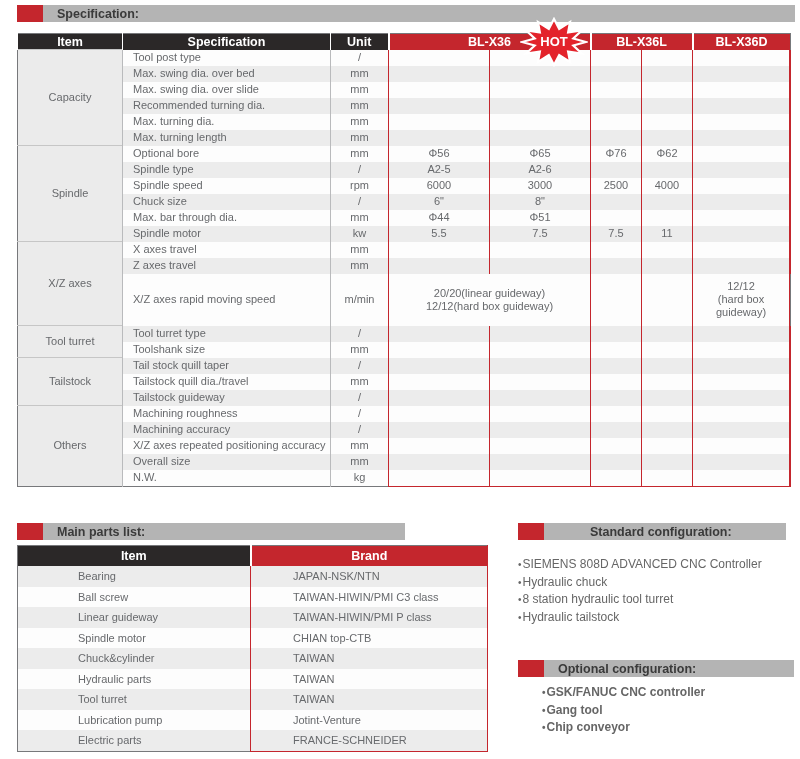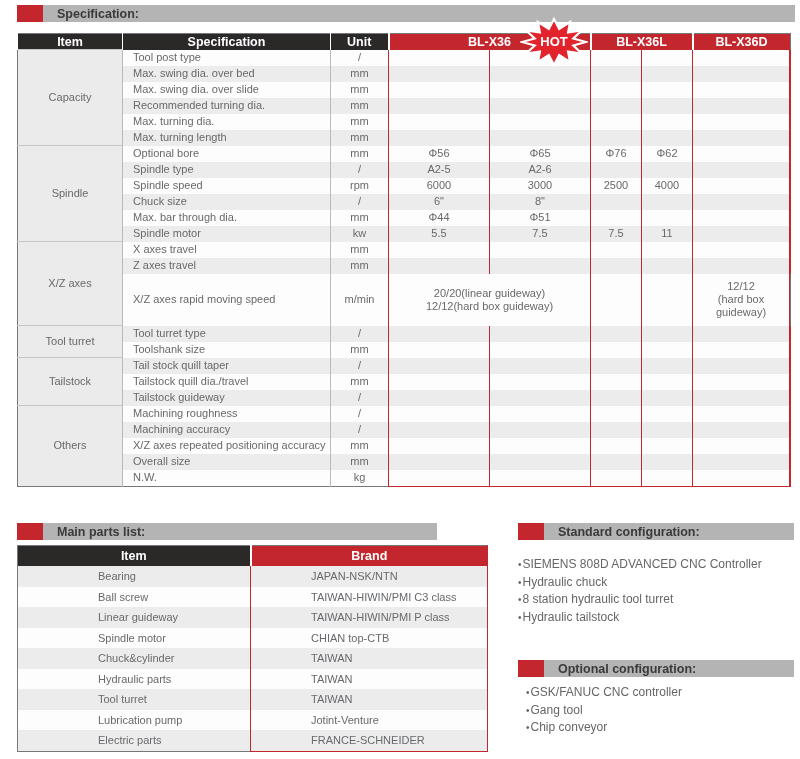--- a/index.html
+++ b/index.html
@@ -31,22 +31,22 @@
 
   
   .hot-badge{position:absolute;left:520px;top:17px;width:68px;height:50px;}
 
   
   .parts-table{position:absolute;left:17px;top:545px;border:1px solid #77787b;font-size:11px;}
   .parts-table th{height:20px;padding:0;font-size:12.5px;font-weight:bold;color:#fff;}
   .parts-table th.dark{background:#2b2828;}
   .parts-table th.red{background:#c4262d;border-left:2px solid #fff;border-right:1px solid #c4262d;}
   .parts-table td{padding:0;height:20.5px;text-align:left;}
-  .parts-table td.item{padding-left:80px;}
-  .parts-table td.brand{padding-left:60px;border-left:1px solid #c4262d;border-right:1px solid #c4262d;margin-left:44px;}
+  .parts-table td.item{padding-left:60px;}
+  .parts-table td.brand{padding-left:42px;border-left:1px solid #c4262d;border-right:1px solid #c4262d;margin-left:44px;}
   .parts-table tr.r1 td{background:#ececec;}
   .parts-table tr.r0 td{background:#fdfdfd;}
   .parts-table tbody tr:last-child td.brand{border-bottom:1px solid #c4262d;}
 
   
   .cfg-list{position:absolute;list-style:none;margin:0;padding:0;font-size:12px;line-height:17.5px;color:#666;}
   .cfg-list li{white-space:nowrap;}
   .cfg-list .blt{font-size:10px;margin-right:1px;}
 </style>
 </head>
@@ -342,21 +342,21 @@
           <td class="val m-end" colspan="0"></td>
         </tr>
       </tbody>
   </table>
 
   <svg class="hot-badge" viewBox="0 0 68 50">
     <polygon fill="#e3232b" stroke="#ffffff" stroke-width="2.2" points="34.0,2.0 39.2,12.0 50.0,5.1 48.1,15.5 61.7,13.5 53.3,21.5 66.0,25.0 53.3,28.5 61.7,36.5 48.1,34.5 50.0,44.9 39.2,38.0 34.0,48.0 28.8,38.0 18.0,44.9 19.9,34.5 6.3,36.5 14.7,28.5 2.0,25.0 14.7,21.5 6.3,13.5 19.9,15.5 18.0,5.1 28.8,12.0"></polygon>
     <text x="34" y="29" text-anchor="middle" font-size="13" font-weight="bold" fill="#ffffff" font-family="Liberation Sans, sans-serif">HOT</text>
   </svg>
 
-  <div class="bar" style="left:17px;top:523px;width:420px;text-align:center;">
+  <div class="bar" style="left:17px;top:523px;width:388px;text-align:center;">
     <span class="sq"></span>
     <span class="bar-title">Main parts list:</span>
   </div>
 
   <table class="parts-table">
     <colgroup>
         <col style="width:233px">
         <col style="width:237px">
       </colgroup>
     <thead>
@@ -398,34 +398,34 @@
           <td class="item">Lubrication pump</td>
           <td class="brand">Jotint-Venture</td>
         </tr>
         <tr class="r1">
           <td class="item">Electric parts</td>
           <td class="brand">FRANCE-SCHNEIDER</td>
         </tr>
       </tbody>
   </table>
 
-  <div class="bar" style="left:518px;top:523px;width:276px;">
+  <div class="bar" style="left:518px;top:523px;width:236px;padding-left:32px;">
     <span class="sq"></span>
     <span class="bar-title">Standard configuration:</span>
   </div>
   <ul class="cfg-list" style="left:518px;top:556px;">
       <li><span class="blt">•</span><span>SIEMENS 808D ADVANCED CNC Controller</span></li>
       <li><span class="blt">•</span><span>Hydraulic chuck</span></li>
       <li><span class="blt">•</span><span>8 station hydraulic tool turret</span></li>
       <li><span class="blt">•</span><span>Hydraulic tailstock</span></li>
     </ul>
 
   <div class="bar" style="left:518px;top:660px;width:276px;">
     <span class="sq"></span>
     <span class="bar-title">Optional configuration:</span>
   </div>
-  <ul class="cfg-list" style="left:526px;top:684px;">
+  <ul class="cfg-list" style="left:542px;top:684px;font-weight:bold;">
       <li><span class="blt">•</span><span>GSK/FANUC CNC controller</span></li>
       <li><span class="blt">•</span><span>Gang tool</span></li>
       <li><span class="blt">•</span><span>Chip conveyor</span></li>
     </ul>
 
 </div>
 
 </body></html>

